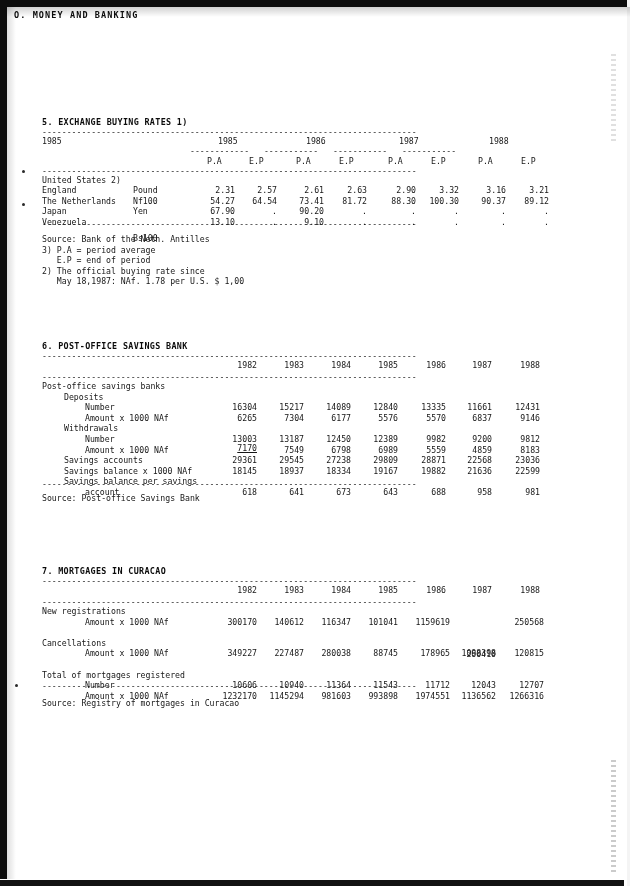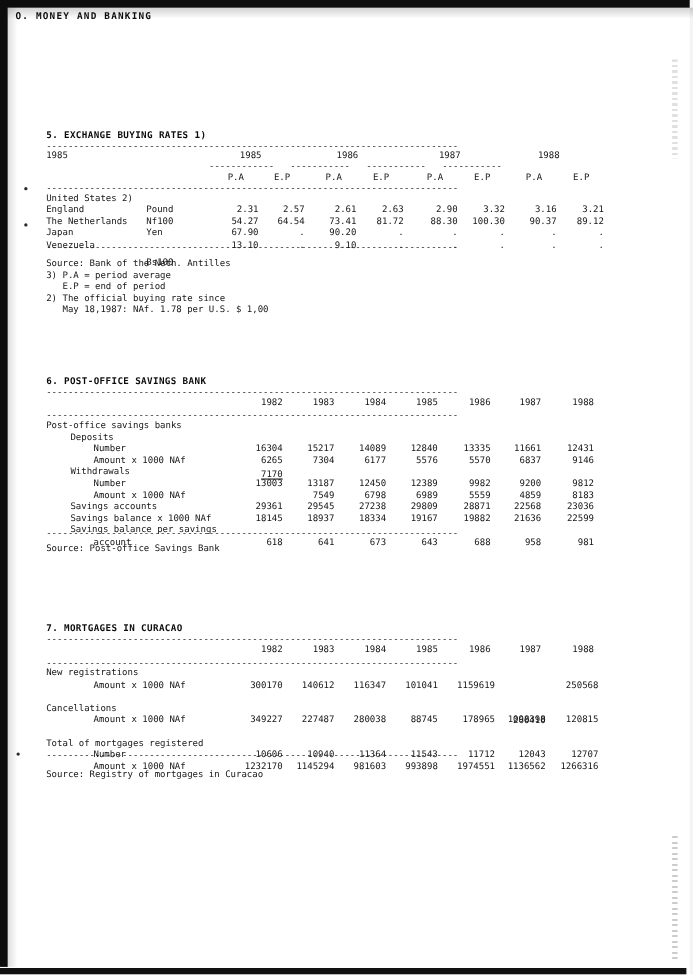--- a/index.html
+++ b/index.html
@@ -271,21 +271,21 @@
         <div class="tbl" style="left: 64px; top: 423.3px;">Withdrawals</div>
         <div class="tbl" style="left: 85px; top: 433.9px;">Number</div>
         <div class="tbl" style="left: auto; top: 433.9px; right: 373px; text-align: right;">13003</div>
         <div class="tbl" style="left: auto; top: 433.9px; right: 326px; text-align: right; margin-left: 36px;">13187</div>
         <div class="tbl" style="left: auto; top: 433.9px; right: 279px; text-align: right;">12450</div>
         <div class="tbl" style="left: auto; top: 433.9px; right: 232px; text-align: right;">12389</div>
         <div class="tbl" style="left: auto; top: 433.9px; right: 184px; text-align: right;">9982</div>
         <div class="tbl" style="left: auto; top: 433.9px; right: 138px; text-align: right;">9200</div>
         <div class="tbl" style="left: auto; top: 433.9px; right: 90px; text-align: right;">9812</div>
         <div class="tbl" style="left: 85px; top: 444.5px;">Amount x 1000 NAf</div>
-        <div class="tbl" style="left: auto; top: 426px; right: 373px; text-align: right; text-decoration: underline;">7170</div>
+        <div class="tbl" style="left: auto; top: 443px; right: 373px; text-align: right; text-decoration: underline;">7170</div>
         <div class="tbl" style="left: auto; top: 444.5px; right: 326px; text-align: right;">7549</div>
         <div class="tbl" style="left: auto; top: 444.5px; right: 279px; text-align: right;">6798</div>
         <div class="tbl" style="left: auto; top: 444.5px; right: 232px; text-align: right;">6989</div>
         <div class="tbl" style="left: auto; top: 444.5px; right: 184px; text-align: right;">5559</div>
         <div class="tbl" style="left: auto; top: 444.5px; right: 138px; text-align: right;">4859</div>
         <div class="tbl" style="left: auto; top: 444.5px; right: 90px; text-align: right;">8183</div>
         <div class="tbl" style="left: 64px; top: 455.1px;">Savings accounts</div>
         <div class="tbl" style="left: auto; top: 455.1px; right: 373px; text-align: right;">29361</div>
         <div class="tbl" style="left: auto; top: 455.1px; right: 326px; text-align: right;">29545</div>
         <div class="tbl" style="left: auto; top: 455.1px; right: 279px; text-align: right;">27238</div>

